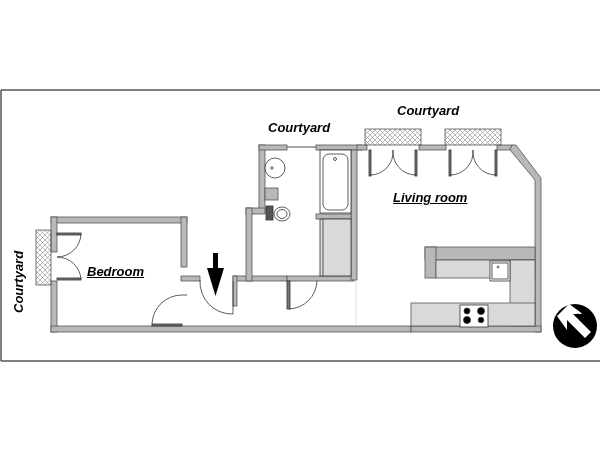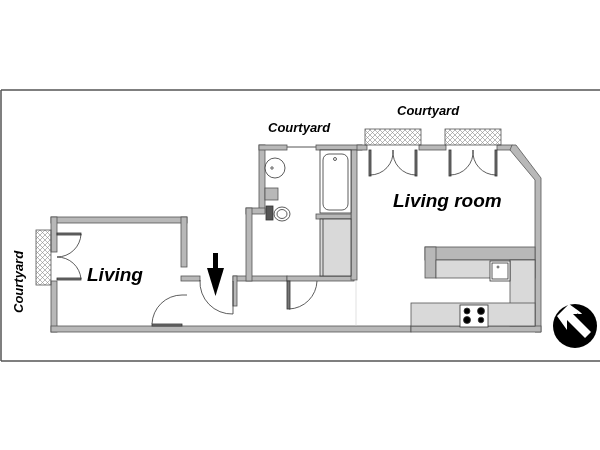--- a/index.html
+++ b/index.html
@@ -1,19 +1,19 @@
 <!DOCTYPE html>
 <html><head>
 <meta charset="utf-8">
 <style>
   html, body { margin: 0; padding: 0; background: #ffffff; }
   body { width: 600px; height: 450px; position: relative; overflow: hidden; font-family: "Liberation Sans", sans-serif; }
   #plan { position: absolute; left: 0; top: 0; width: 600px; height: 450px; }
   .lbl { position: absolute; font-family: "Liberation Sans", sans-serif; font-weight: bold; font-style: italic; color: #000; white-space: nowrap; }
-  .lbl-room { font-size: 19px; }
+  .lbl-room { font-size: 13px; text-decoration: underline; }
   .lbl-yard { font-size: 13px; }
   .lbl-vert { transform: rotate(-90deg); transform-origin: left top; }
 </style>
 </head>
 <body>
 
 <div>
   <svg id="plan" viewBox="0 0 600 450" xmlns="http://www.w3.org/2000/svg">
     <defs>
       <pattern id="hatch" width="5" height="5" patternUnits="userSpaceOnUse">
@@ -157,18 +157,18 @@
       <circle cx="481" cy="320" r="2.8" fill="#000"></circle>
     </g>
 
     <g>
       <circle cx="575" cy="326" r="22" fill="#000"></circle>
       <polygon points="557,316 567,330 567,320 585,338 591,332 573,314 583,314 569,304" fill="#fff"></polygon>
       <text x="578" y="322" font-family="Liberation Sans, sans-serif" font-weight="bold" font-size="11" fill="#000" transform="rotate(-45 578 318)">N</text>
     </g>
   </svg>
 
-  <span class="lbl lbl-room" style="left:87px; top:264px;">Living</span>
+  <span class="lbl lbl-room" style="left:87px; top:264px;">Bedroom</span>
   <span class="lbl lbl-room" style="left:393px; top:190px;">Living room</span>
   <span class="lbl lbl-yard lbl-vert" style="left:11px; top:313px;">Courtyard</span>
   <span class="lbl lbl-yard" style="left:268px; top:120px;">Courtyard</span>
   <span class="lbl lbl-yard" style="left:397px; top:103px;">Courtyard</span>
 </div>
 
 </body></html>

